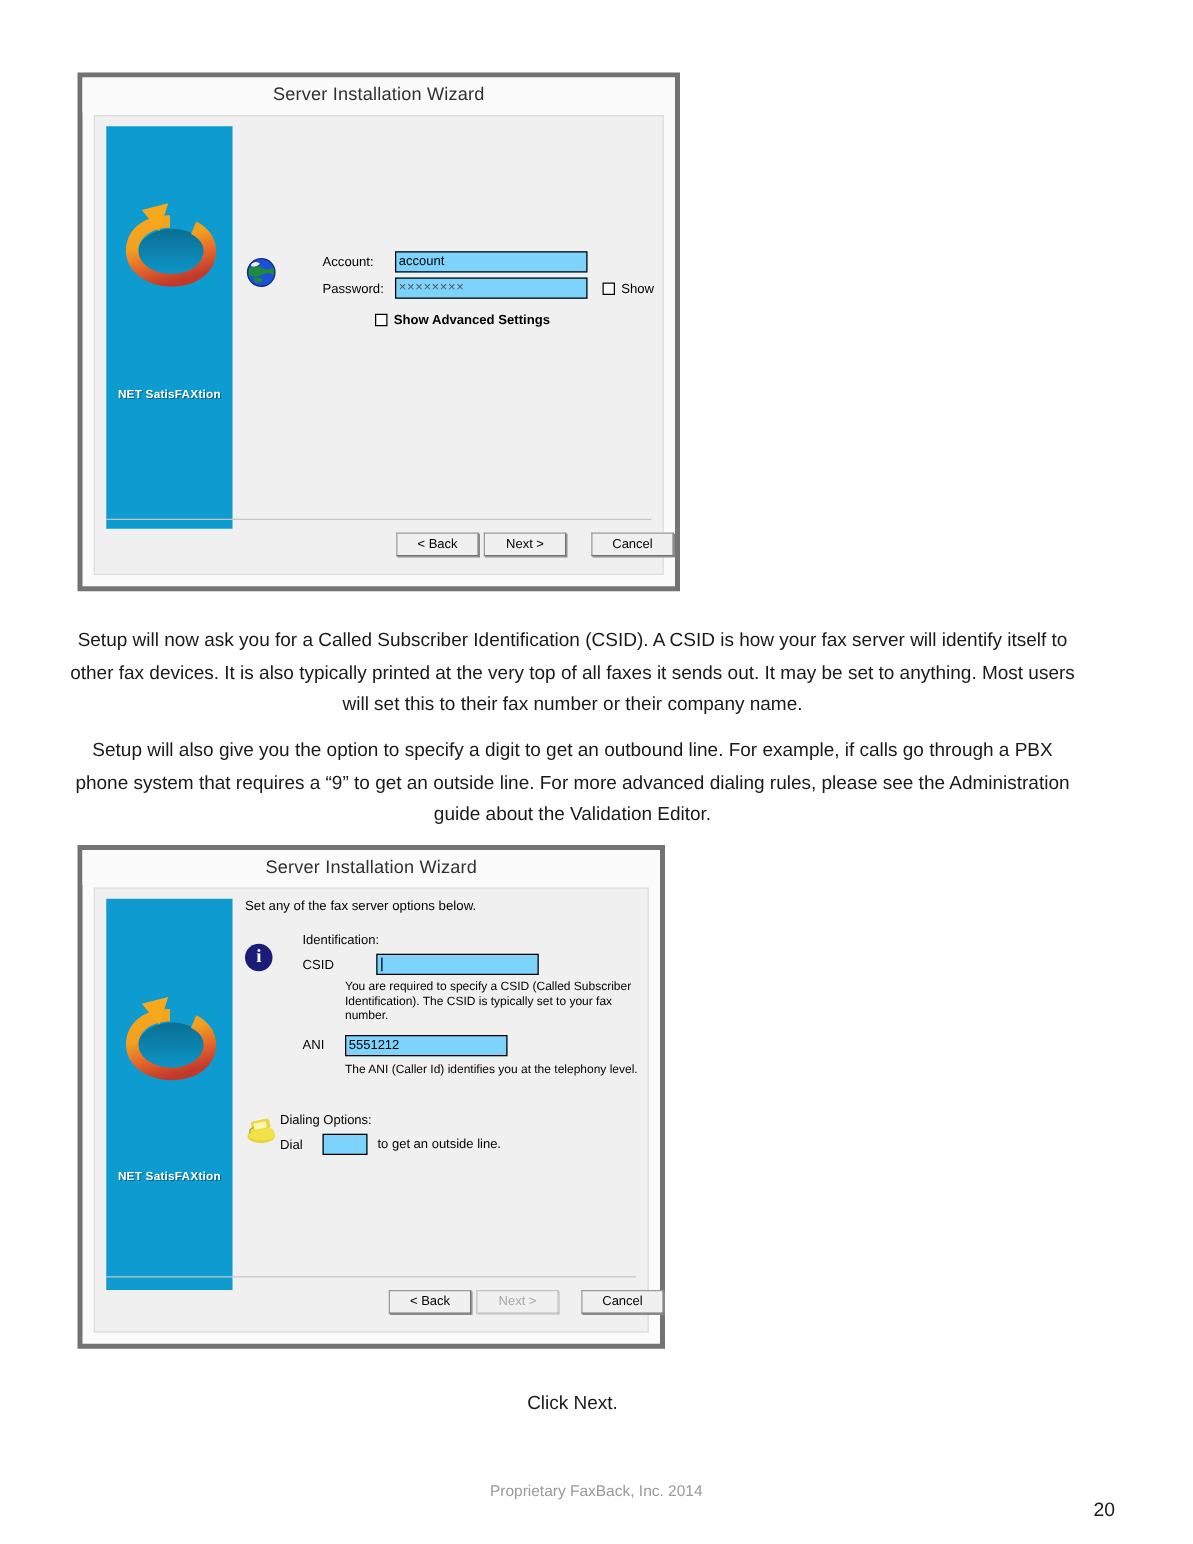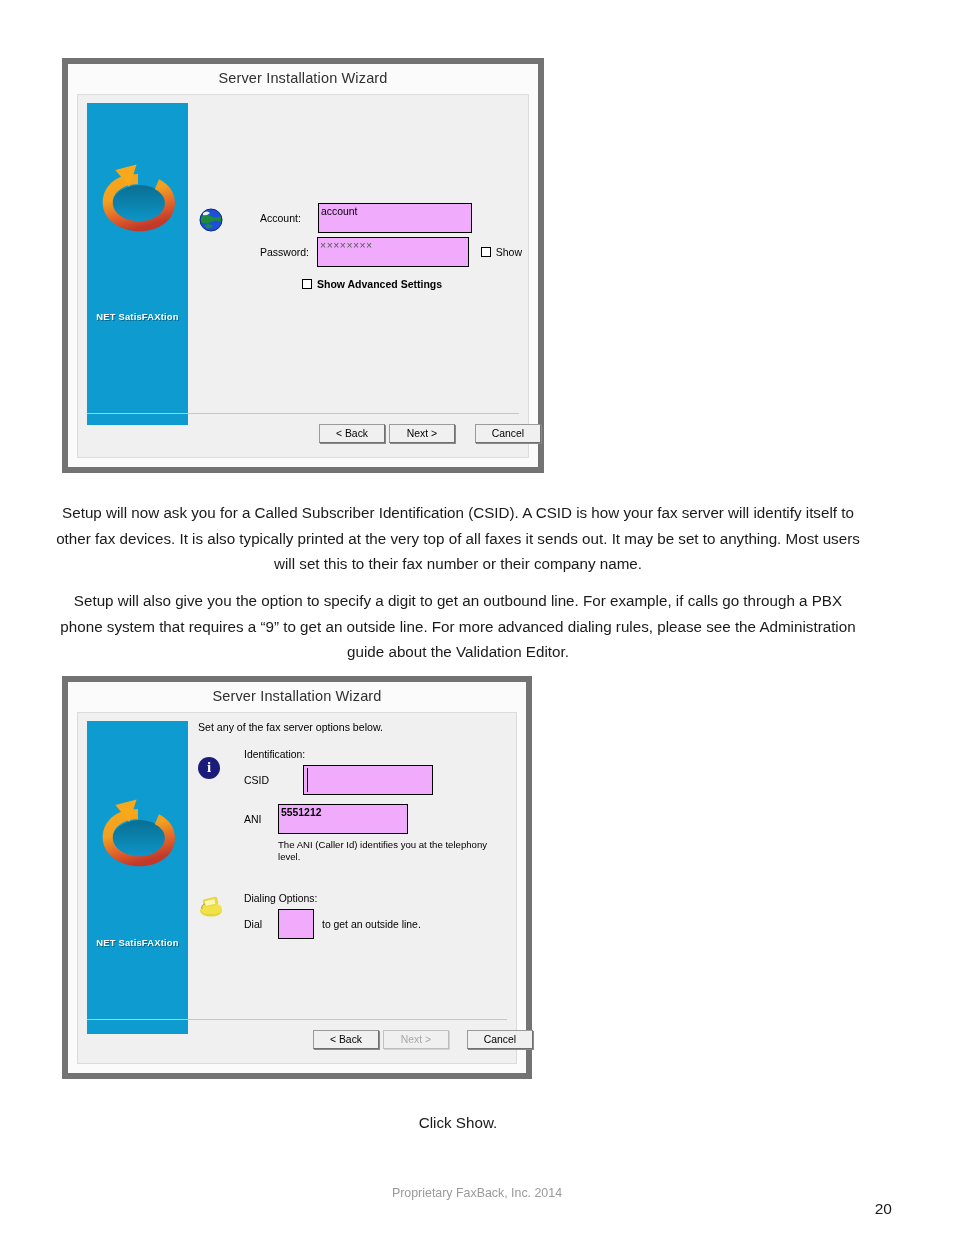--- a/index.html
+++ b/index.html
@@ -44,21 +44,21 @@
     top: 1200px;
     right: 62px;
     font-size: 15.5px;
     color: #1a1a1a;
   }
 
   
   .wizard {
     position: absolute;
     background: #fbfbfb;
-    border: 6px solid #737373;
+    border: 4px solid #737373;
     box-sizing: border-box;
   }
   #wizard-1 { left: 62px; top: 58px; width: 482px; height: 415px; }
   #wizard-2 { left: 62px; top: 676px; width: 470px; height: 403px; }
 
   .wizard-titlebar {
     height: 28px;
     display: flex;
     align-items: center;
     justify-content: center;
@@ -158,22 +158,22 @@
     font-size: 10.5px;
   }
   .field-label {
     text-align: left;
     padding-right: 2px;
     color: #000;
     white-space: nowrap;
   }
   .textbox {
     border: 1px solid #000;
-    background: #f0abfc;
-    height: 30px;
+    background: #7dd3fc;
+    height: 17px;
     line-height: 15px;
     font-size: 10.4px;
     font-family: "Liberation Sans", sans-serif;
     padding: 0 2px;
     box-sizing: border-box;
     overflow: hidden;
     white-space: nowrap;
     color: #000;
     position: relative;
   }
@@ -394,57 +394,58 @@
       </div>
 
       <div style="margin-left:46px;">
         <div style="font-size:10.4px;">Identification:</div>
 
         <div class="field-row" style="margin-top:5px;gap:25px;">
           <span class="field-label" style="width:26px;text-align:left;padding-right:8px;">CSID</span>
           <span class="textbox caret-left" style="width:130px;"></span>
         </div>
 
+        <div class="hint-text" style="margin-left:34px;margin-top:4px;width:238px;">You are required to specify a CSID (Called Subscriber Identification). The CSID is typically set to your fax number.</div>
 
         <div class="field-row" style="margin-top:9px;">
           <span class="field-label" style="width:26px;text-align:left;padding-right:8px;">ANI</span>
-          <span class="textbox" style="width:130px;font-weight:bold;">5551212</span>
+          <span class="textbox" style="width:130px;">5551212</span>
         </div>
 
         <div class="hint-text" style="margin-left:34px;margin-top:5px;">The ANI (Caller Id) identifies you at the telephony level.</div>
       </div>
     </div>
 
     <div class="form-block" style="top:180px;">
       <div class="icon-cell" style="top:0px;">
         <svg viewBox="0 0 26 26" width="26" height="26">
           <ellipse cx="13" cy="18" rx="11" ry="5.5" fill="#e6d53a"></ellipse>
           <path d="M3 17 Q3 12 8 11 L19 11 Q24 12 24 17 Q24 21 13 21 Q3 21 3 17 Z" fill="#f2e24a"></path>
           <rect x="5" y="5" width="15" height="8" rx="2" fill="#e8d842" transform="rotate(-12 12 9)"></rect>
           <rect x="7" y="7" width="10" height="5" rx="1" fill="#fdf7b0" transform="rotate(-12 12 9)"></rect>
           <path d="M4 16 Q3 12 7 11" stroke="#a89c1e" stroke-width="1" fill="none"></path>
         </svg>
       </div>
 
-      <div style="margin-left:46px;">
+      <div style="margin-left:28px;">
         <div style="font-size:10.4px;">Dialing Options:</div>
         <div class="field-row" style="margin-top:5px;">
           <span class="field-label" style="width:26px;text-align:left;padding-right:8px;">Dial</span>
           <span class="textbox" style="width:36px;"></span>
           <span style="margin-left:8px;font-size:10.4px;">to get an outside line.</span>
         </div>
       </div>
     </div>
 
     <div class="button-bar">
       <div class="sep"></div>
       <div class="btn" style="left:226px;width:66px;">&lt; Back</div>
       <div class="btn disabled" style="left:296px;width:66px;">Next &gt;</div>
       <div class="btn" style="left:380px;width:66px;">Cancel</div>
     </div>
 
   </div>
 </div>
 
-<div class="doc-para" id="para-3">Click Show.</div>
+<div class="doc-para" id="para-3">Click Next.</div>
 
 <div class="footer-note">Proprietary FaxBack, Inc. 2014</div>
 <div class="page-number">20</div>
 
 </body></html>

